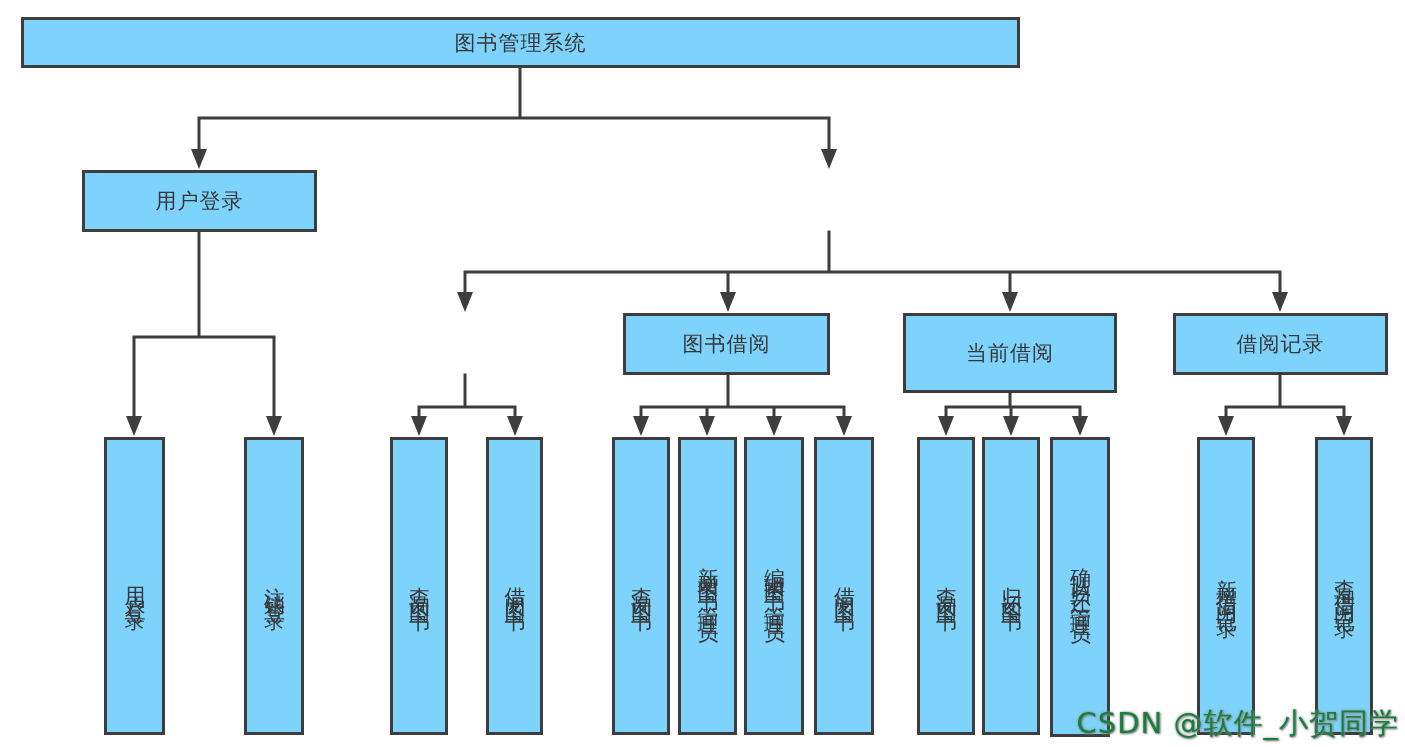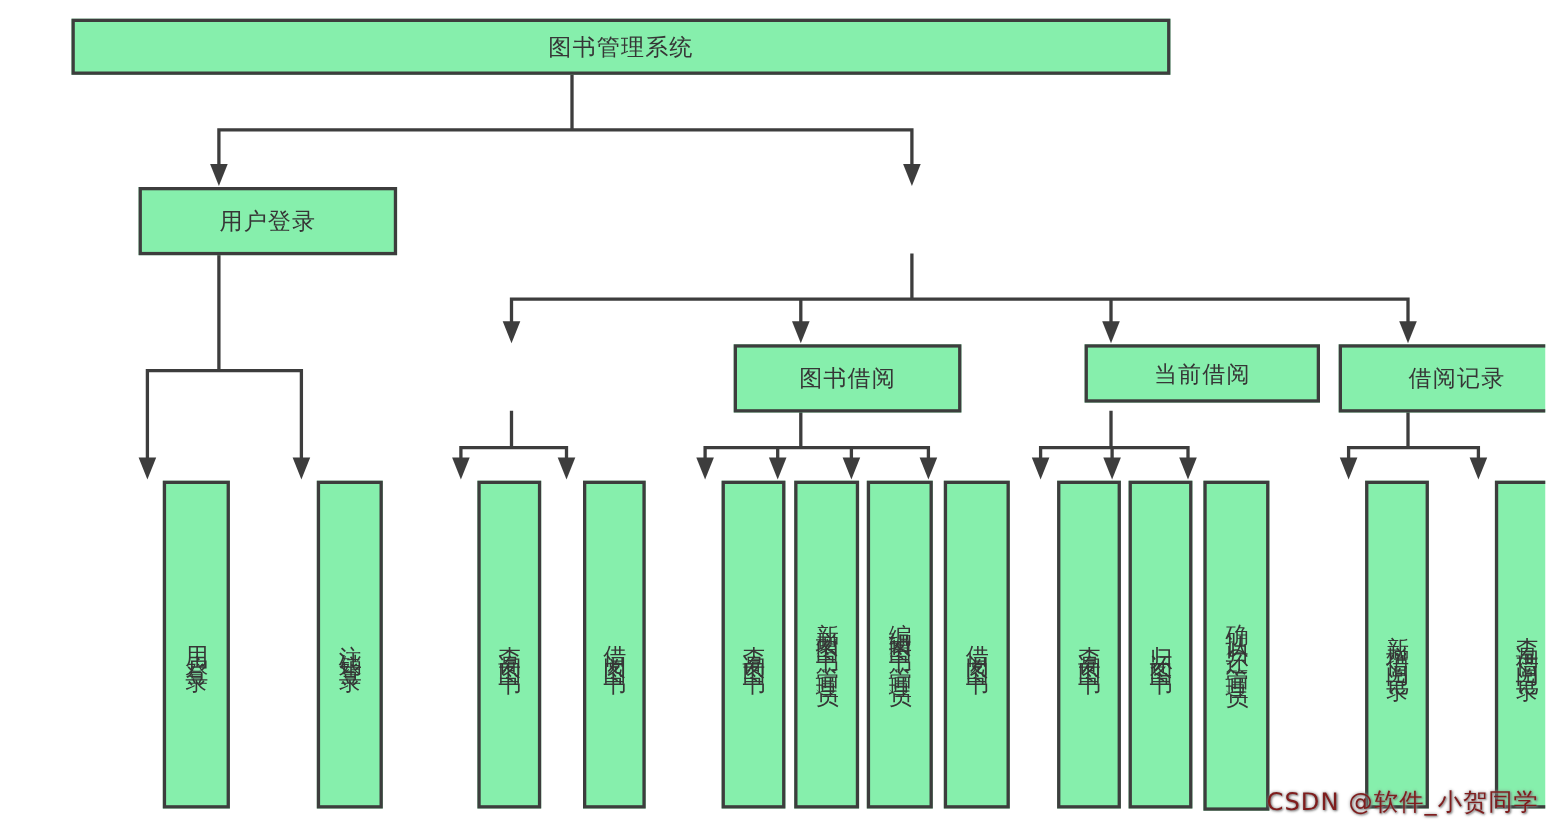--- a/index.html
+++ b/index.html
@@ -8,47 +8,46 @@
     width:1405px;height:747px;
     background:#ffffff;
     font-family:"DejaVu Sans","Liberation Sans",sans-serif;
     overflow:hidden;
   }
   .connectors{position:absolute;left:0;top:0;z-index:1;}
   .box{
     position:absolute;
     box-sizing:border-box;
     border:3px solid #3d3d3d;
-    background:#86efac;
+    background:#7dd3fc;
     display:flex;
     align-items:center;
     justify-content:center;
     z-index:2;
     color:#363636;
-    margin-left:44px;
   }
   .box.h span{
     font-size:21px;
     letter-spacing:1px;
     white-space:nowrap;
   }
   .box.v span{
     writing-mode:vertical-rl;
     text-orientation:mixed;
     font-size:21px;
     letter-spacing:8px;
     line-height:1;
   }
   .watermark{
     position:absolute;
     right:6px;
     bottom:3px;
     z-index:3;
-    font-size:22px;
-    color:#7f1d1d;
+    font-size:29px;
+    color:#15803d;
     text-shadow:0 0 3px #8f8f8f, 1px 1px 2px #7a7a7a;
     white-space:nowrap;
     letter-spacing:1px;
   }
 </style>
 </head>
 <body>
 
 <div class="canvas">
 
@@ -96,21 +95,21 @@
     <span>图书管理系统</span>
   </div>
 
   <div class="box h" style="left:82px;top:170px;width:235px;height:62px">
     <span>用户登录</span>
   </div>
 
   <div class="box h" style="left:623px;top:313px;width:207px;height:62px">
     <span>图书借阅</span>
   </div>
-  <div class="box h" style="left:942px;top:313px;width:214px;height:53px">
+  <div class="box h" style="left:903px;top:313px;width:214px;height:80px">
     <span>当前借阅</span>
   </div>
   <div class="box h" style="left:1173px;top:313px;width:215px;height:62px">
     <span>借阅记录</span>
   </div>
 
   <div class="box v" style="left:104px;top:437px;width:61px;height:298px">
     <span>用户登录</span>
   </div>
   <div class="box v" style="left:244px;top:437px;width:60px;height:298px">

